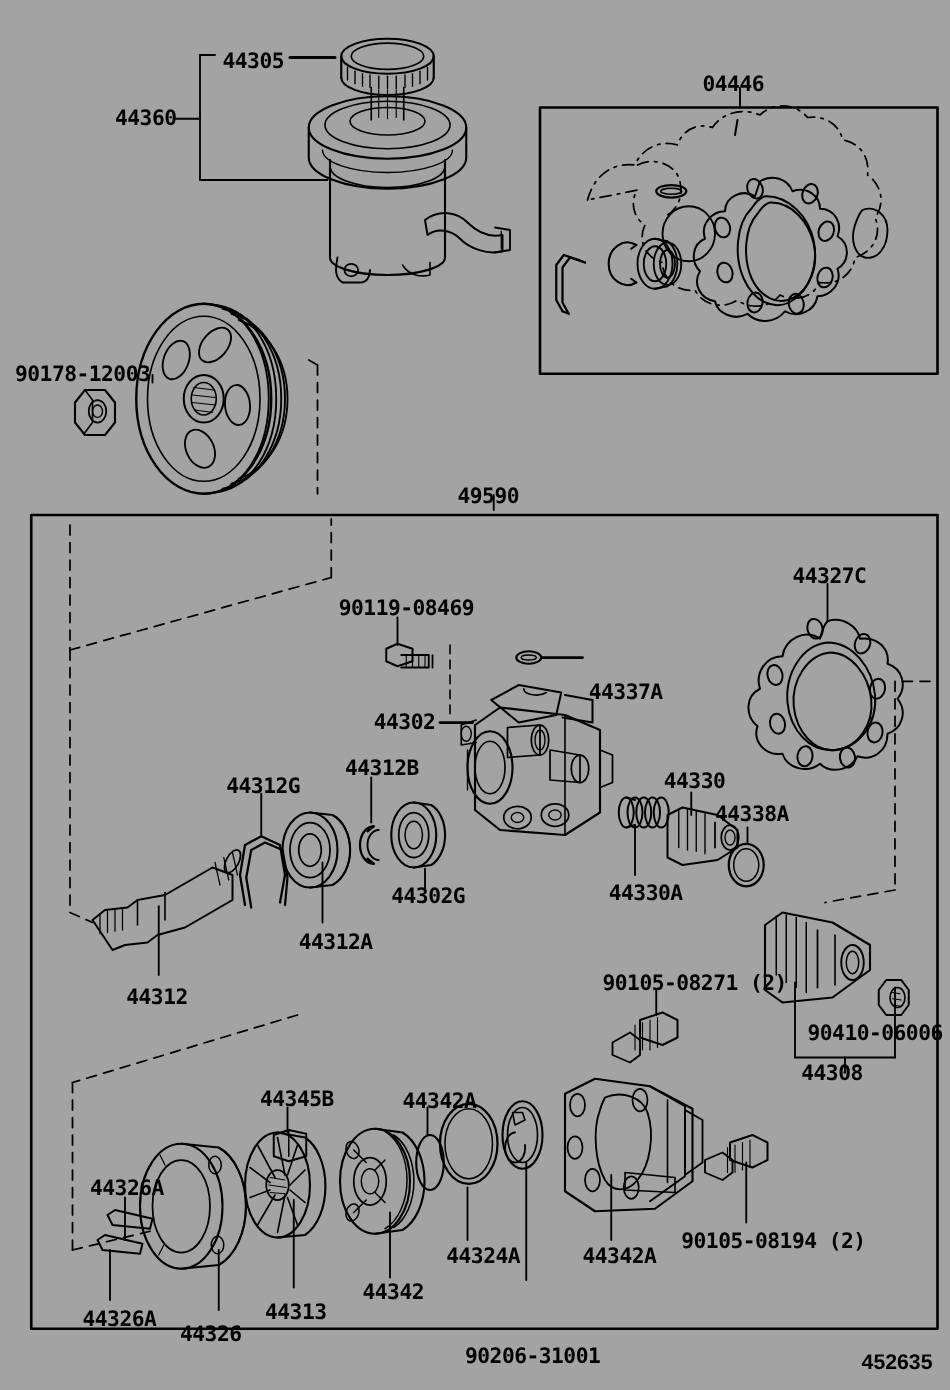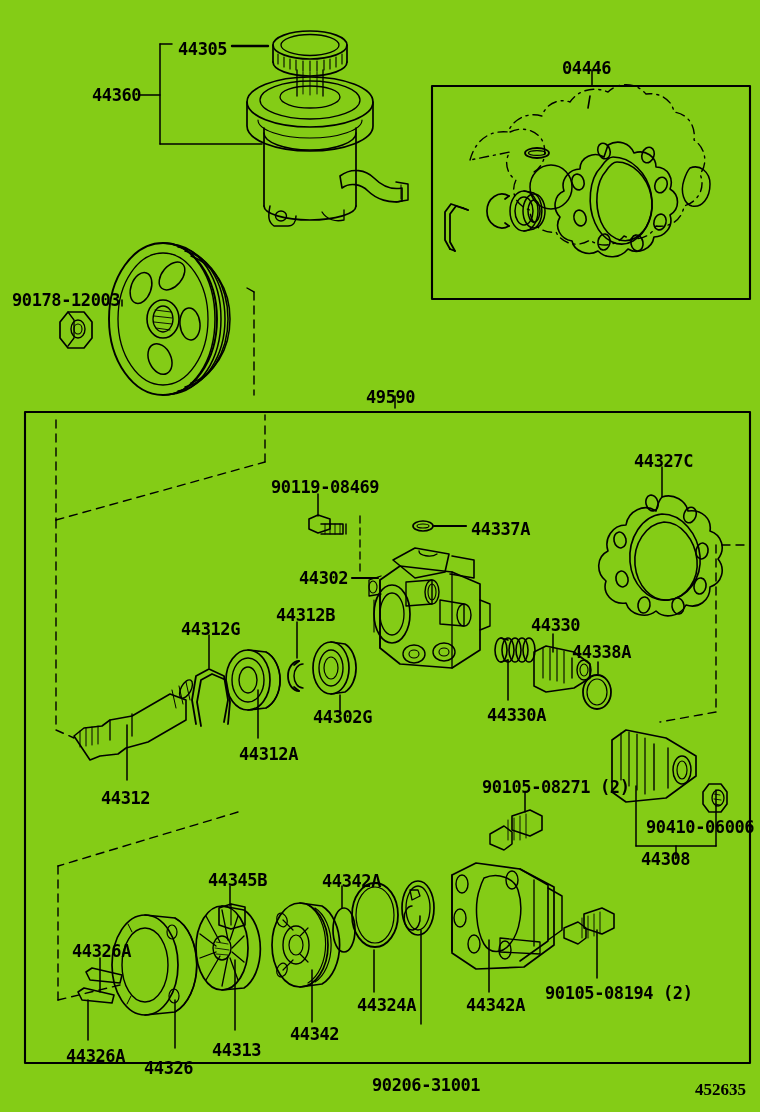--- a/index.html
+++ b/index.html
@@ -4,21 +4,21 @@
 <style>
   html, body {
     margin: 0;
     padding: 0;
     background: #ffffff;
   }
   #page {
     position: relative;
     width: 760px;
     height: 1112px;
-    background: #84cc16;
+    background: #a3a3a3;
     font-family: "DejaVu Sans Mono", monospace;
     overflow: hidden;
   }
   #art {
     position: absolute;
     left: 0; top: 0;
     width: 760px;
     height: 1112px;
   }
   .lbl {
@@ -28,21 +28,21 @@
     font-weight: 700;
     color: #000000;
     white-space: nowrap;
     letter-spacing: -0.4px;
     line-height: 1;
   }
   .refno {
     position: absolute;
     right: 14px;
     bottom: 12px;
-    font-family: Liberation Serif, serif;
+    font-family: Liberation Sans, sans-serif;
     font-size: 17px;
     font-weight: 700;
     letter-spacing: 0px;
     color: #000;
   }
 </style>
 </head>
 <body>
 
 <div id="page">
@@ -516,21 +516,21 @@
   </svg>
 
   <div id="labels">
       <div class="lbl" style="left: 178px; top: 41px;">44305</div>
       <div class="lbl" style="left: 92px; top: 87px;">44360</div>
       <div class="lbl" style="left: 562px; top: 60px;">04446</div>
       <div class="lbl" style="left: 12px; top: 292px;">90178-12003</div>
       <div class="lbl" style="left: 366px; top: 389px;">49590</div>
       <div class="lbl" style="left: 634px; top: 453px;">44327C</div>
       <div class="lbl" style="left: 271px; top: 479px;">90119-08469</div>
-      <div class="lbl" style="left: 471px; top: 521px; text-align: right;">44337A</div>
+      <div class="lbl" style="left: 471px; top: 546px; text-align: right;">44337A</div>
       <div class="lbl" style="left: 299px; top: 570px;">44302</div>
       <div class="lbl" style="left: 181px; top: 621px;">44312G</div>
       <div class="lbl" style="left: 276px; top: 607px;">44312B</div>
       <div class="lbl" style="left: 531px; top: 617px;">44330</div>
       <div class="lbl" style="left: 572px; top: 644px;">44338A</div>
       <div class="lbl" style="left: 313px; top: 709px;">44302G</div>
       <div class="lbl" style="left: 487px; top: 707px;">44330A</div>
       <div class="lbl" style="left: 239px; top: 746px; text-align: right;">44312A</div>
       <div class="lbl" style="left: 101px; top: 790px;">44312</div>
       <div class="lbl" style="left: 482px; top: 779px;">90105-08271 (2)</div>

